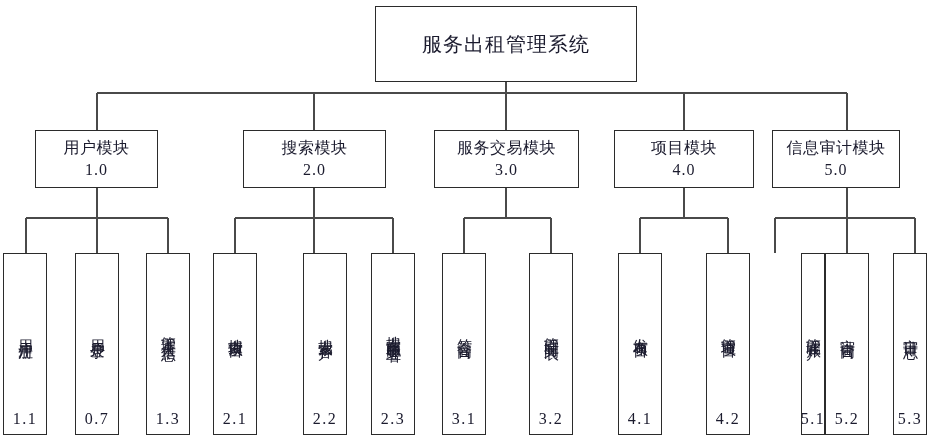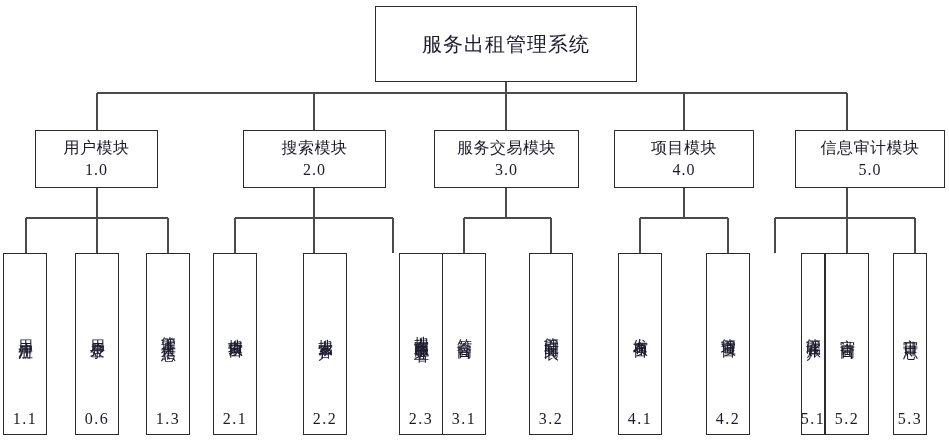--- a/index.html
+++ b/index.html
@@ -145,47 +145,47 @@
   <div class="node node-module" style="left:434px; top:130px; width:145px; height:58px;">
     <span class="mod-title">服务交易模块</span>
     <span class="mod-num">3.0</span>
   </div>
 
   <div class="node node-module" style="left:614px; top:130px; width:140px; height:58px;">
     <span class="mod-title">项目模块</span>
     <span class="mod-num">4.0</span>
   </div>
 
-  <div class="node node-module" style="left:772px; top:130px; width:150px; height:58px;margin-left:23px;">
+  <div class="node node-module" style="left:772px; top:130px; width:128px; height:58px;">
     <span class="mod-title">信息审计模块</span>
     <span class="mod-num">5.0</span>
   </div>
 
   <div class="node node-leaf" style="left:3px; top:253px; width:44px; height:182px;">
     <span class="leaf-vtext">用户注册</span>
     <span class="leaf-num">1.1</span>
   </div>
   <div class="node node-leaf" style="left:75px; top:253px; width:44px; height:182px;">
     <span class="leaf-vtext">用户登录</span>
-    <span class="leaf-num">0.6</span>
+    <span class="leaf-num">0.7</span>
   </div>
   <div class="node node-leaf" style="left:146px; top:253px; width:44px; height:182px;">
     <span class="leaf-vtext">管理个人信息</span>
     <span class="leaf-num">1.3</span>
   </div>
 
   <div class="node node-leaf" style="left:213px; top:253px; width:44px; height:182px;">
     <span class="leaf-vtext">搜索项目</span>
     <span class="leaf-num">2.1</span>
   </div>
   <div class="node node-leaf" style="left:292px; top:253px; width:44px; height:182px;margin-left:11px;">
     <span class="leaf-vtext">搜索客户</span>
     <span class="leaf-num">2.2</span>
   </div>
-  <div class="node node-leaf" style="left:371px; top:253px; width:44px; height:182px;margin-left:28px;">
+  <div class="node node-leaf" style="left:371px; top:253px; width:44px; height:182px;">
     <span class="leaf-vtext">搜索自由职业者</span>
     <span class="leaf-num">2.3</span>
   </div>
 
   <div class="node node-leaf" style="left:442px; top:253px; width:44px; height:182px;">
     <span class="leaf-vtext">签订合同</span>
     <span class="leaf-num">3.1</span>
   </div>
   <div class="node node-leaf" style="left:529px; top:253px; width:44px; height:182px;">
     <span class="leaf-vtext">管理时间表</span>

